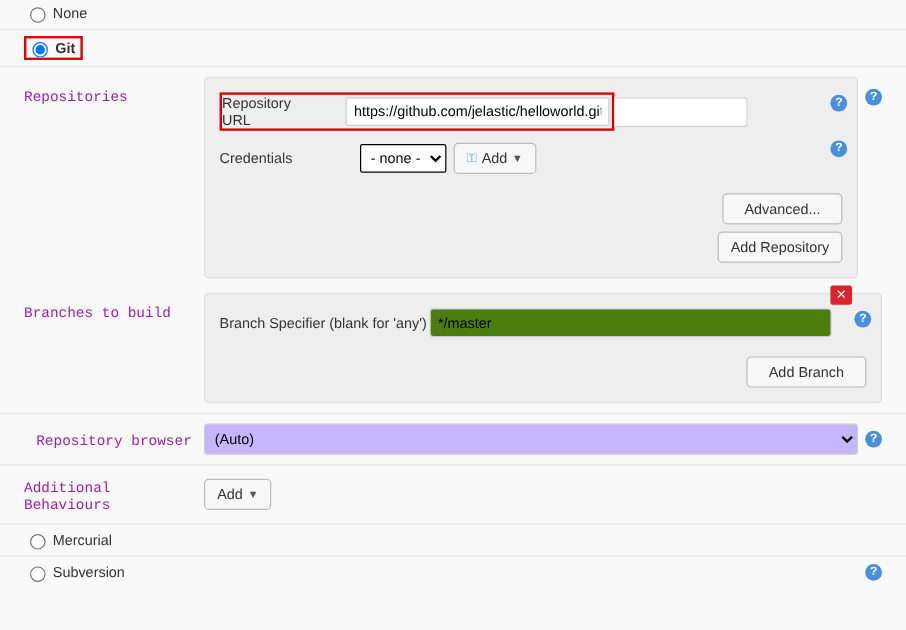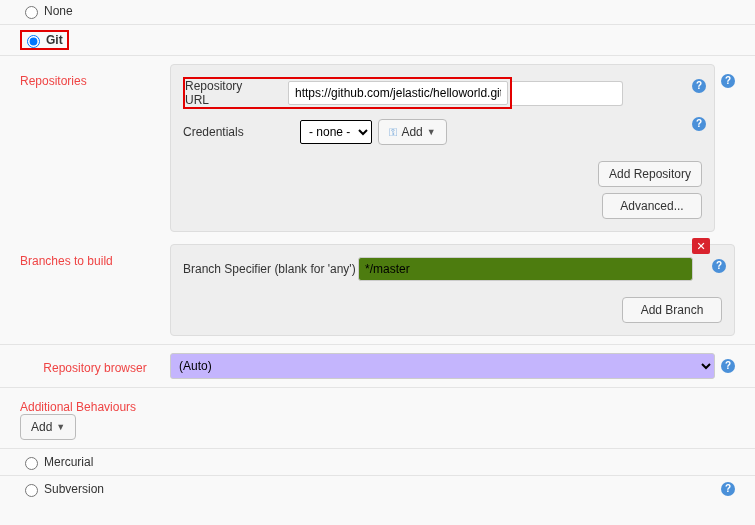--- a/index.html
+++ b/index.html
@@ -15,21 +15,21 @@
   .radio-row { display: flex; align-items: center; padding: 3px 20px; }
   .radio-row input[type=radio] { margin-right: 6px; }
   .radio-highlight {
     border: 2px solid #e30000;
     padding: 0 4px 0 0;
     display: inline-flex;
     align-items: center;
   }
   .hr-line { border-top: 1px solid #e4e4e4; margin: 2px 0; }
   .config-row { display: flex; padding: 6px 20px; }
-  .left-label { width: 150px; padding-top: 10px; color: #ef4444; }
+  .left-label { width: 150px; padding-top: 10px; color: #a21caf; font-family: Liberation Mono, monospace; }
   .right-panel {
     flex: 1;
     background: #eeeeee;
     border: 1px solid #ddd;
     border-radius: 4px;
     padding: 12px;
     position: relative;
   }
   .inner-row { display: flex; align-items: center; margin-bottom: 10px; }
   .inner-label { width: 155px; color: #333; }
@@ -138,24 +138,24 @@
       </select>
       <button class="btn add-cred">
         <span class="key-icon">⚿</span>
         <span>Add</span>
         <span class="caret">▼</span>
       </button>
     </div>
 
     <div class="right-actions">
       <div><button class="btn">
-            <span>Add Repository</span>
+            <span>Advanced...</span>
           </button></div>
       <div><button class="btn">
-            <span>Advanced...</span>
+            <span>Add Repository</span>
           </button></div>
     </div>
   </div>
   <span class="help-icon help-beside" style="margin-top:10px;">?</span>
 </div>
 
 <div class="config-row">
   <div class="left-label">Branches to build</div>
   <div class="right-panel rel-holder">
     <span class="close-x">✕</span>
@@ -177,21 +177,21 @@
   <div class="left-label" style="padding-top:4px;text-align:center;">Repository browser</div>
   <div style="flex:1;">
     <select class="full-select">
       <option>(Auto)</option>
     </select>
   </div>
   <span class="help-icon help-beside">?</span>
 </div>
 <div class="hr-line"></div>
 
-<div class="config-row" style="flex-direction:column;">
+<div class="config-row" style="align-items:center;">
   <div class="left-label" style="padding-top:4px;">Additional Behaviours</div>
   <div>
     <button class="btn">
       <span>Add</span>
       <span class="caret">▼</span>
     </button>
   </div>
 </div>
 <div class="hr-line"></div>
 

